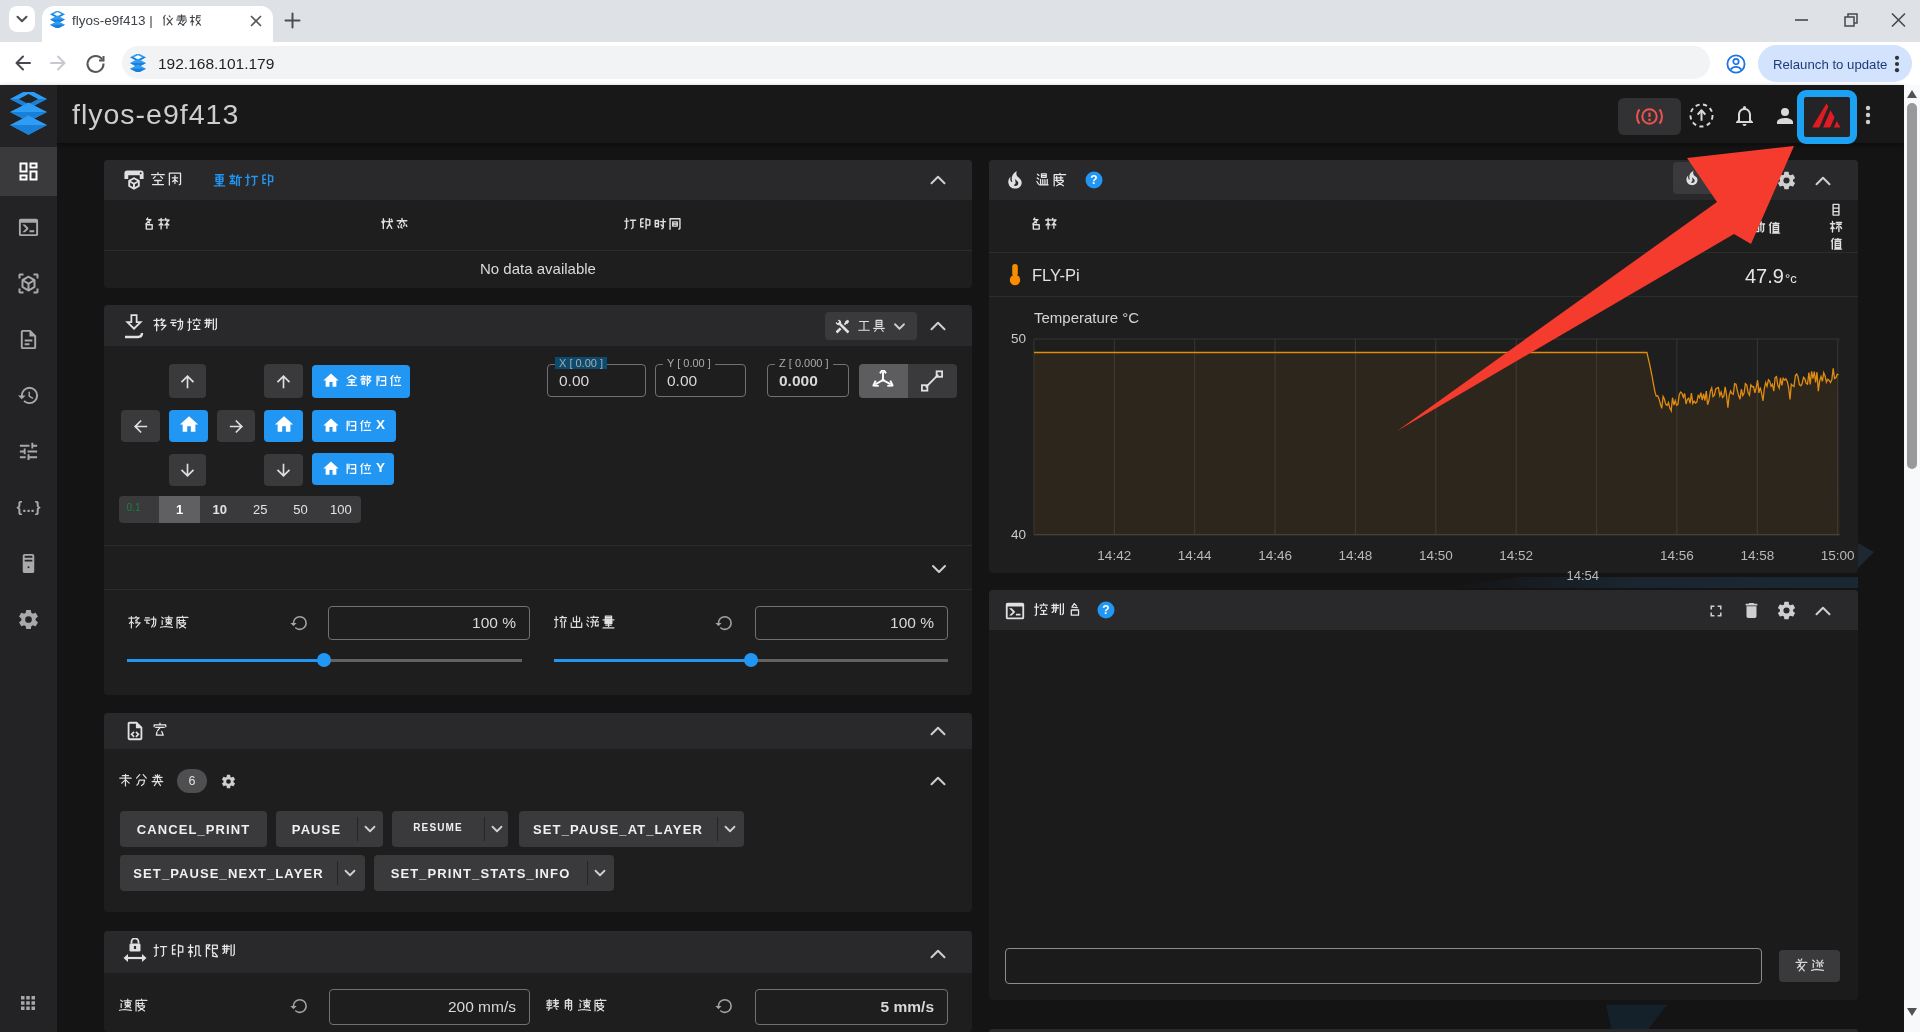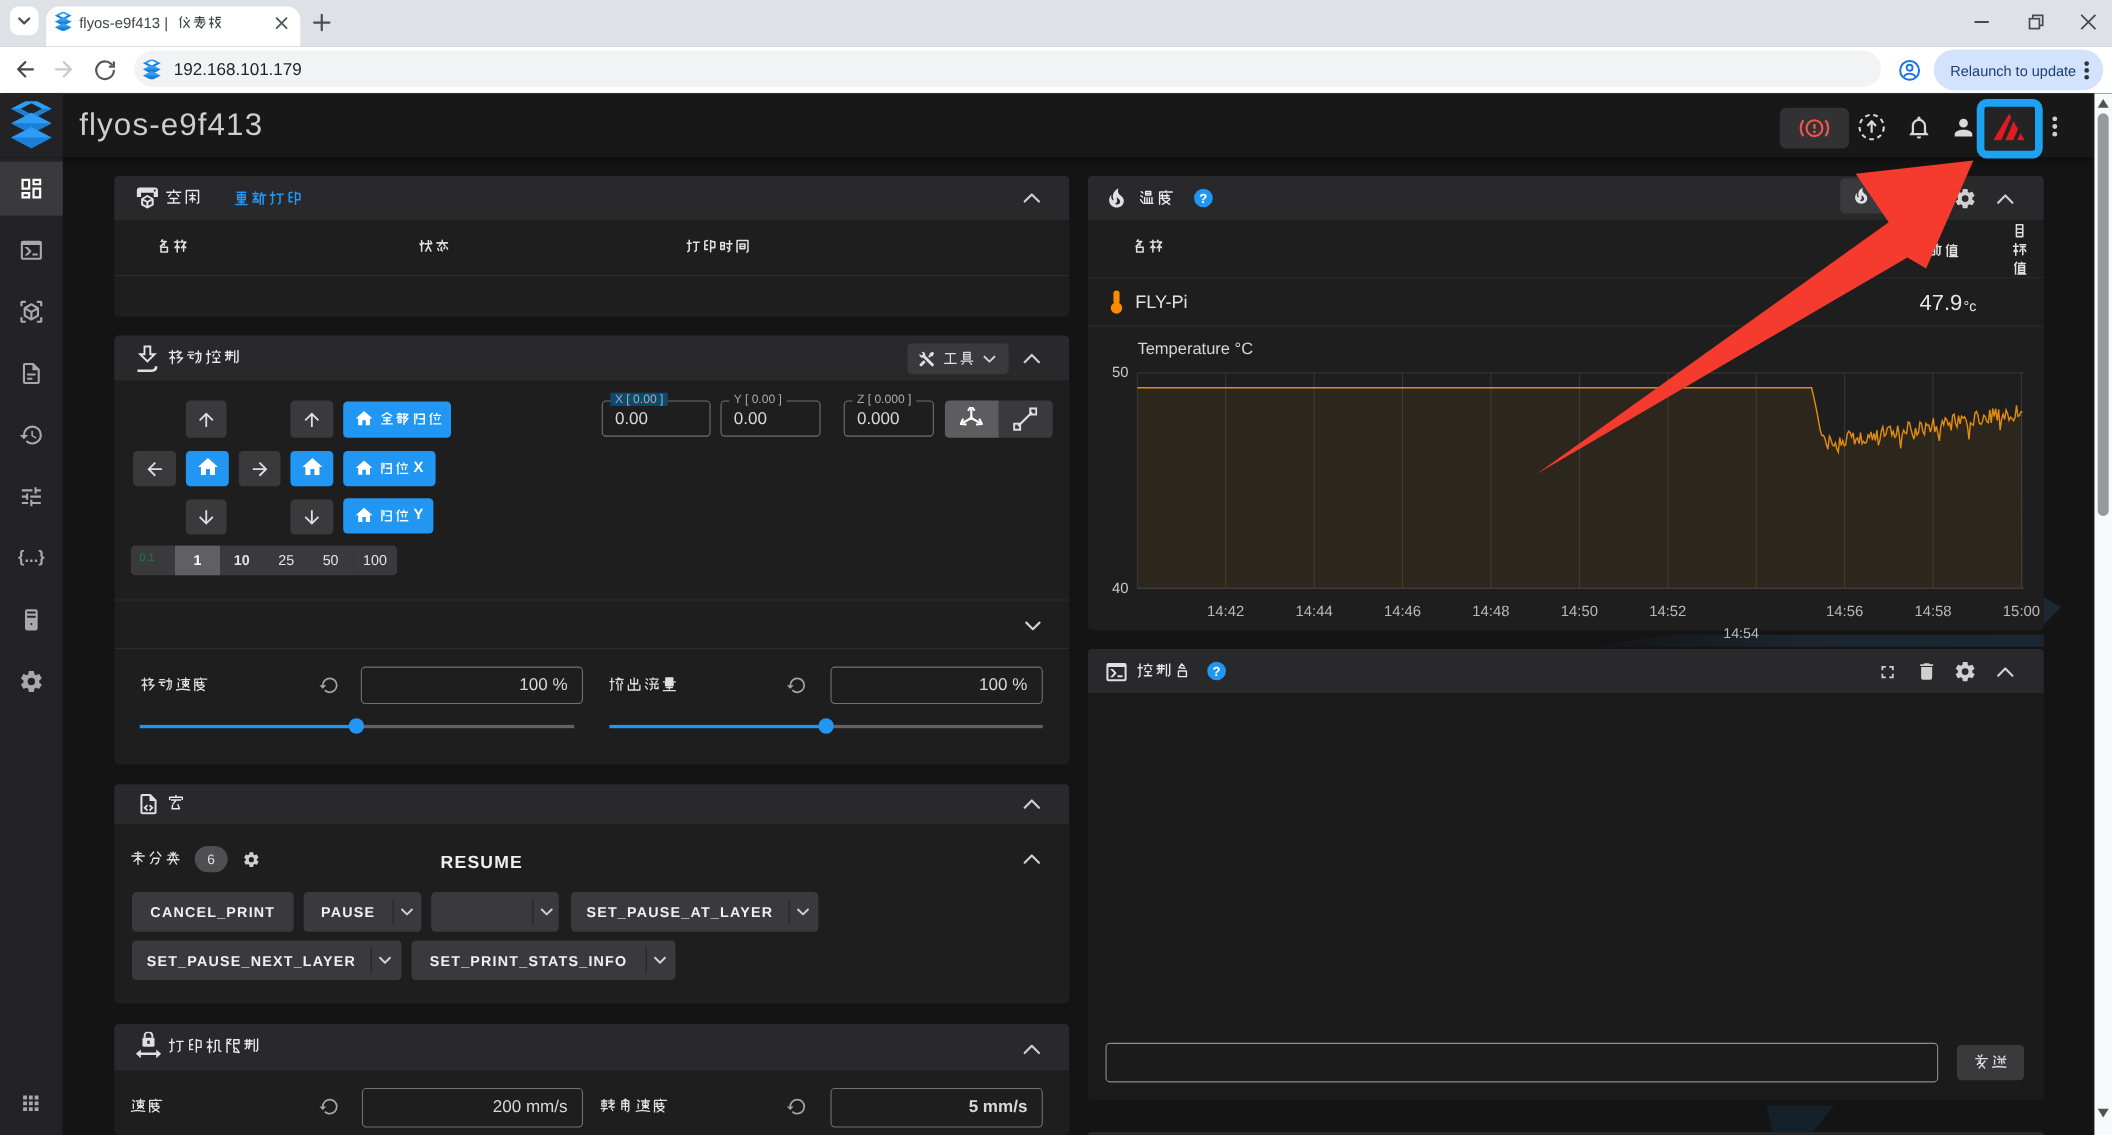--- a/index.html
+++ b/index.html
@@ -220,20 +220,21 @@
     </div>
 <div style="position:absolute;left:623px;top:217px;">
       <svg width="60" height="14" viewBox="0 0 59.9 14.0" style="display:block">
         <path d="M3.5,1.4 L3.5,10.7 L2.2,11.7 M1.7,4.1 L5.4,4.1 M7.3,3.3 L12.6,3.3 M9.9,3.3 L9.9,10.5 L8.6,11.5" fill="none" stroke="#dfdfdf" stroke-width="1.40" stroke-linecap="round" opacity="1.0"></path>
         <path d="M20.1,1.7 L17.7,2.3 M17.7,2.3 L17.7,9.9 M17.7,5.9 L20.1,5.9 M17.7,9.7 L20.1,9.7 M23.0,1.7 L23.0,11.8 M23.0,2.2 L26.8,2.9 M26.8,2.9 L26.8,8.1 M23.0,8.1 L26.8,8.1" fill="none" stroke="#dfdfdf" stroke-width="1.40" stroke-linecap="round" opacity="1.0"></path>
         <path d="M32.2,3.5 L35.4,3.5 M32.2,3.5 L32.2,9.7 M35.4,3.5 L35.4,9.7 M32.2,6.5 L35.4,6.5 M32.2,9.7 L35.4,9.7 M37.2,4.6 L42.5,4.6 M40.2,1.9 L40.2,10.7 L38.8,11.8 M38.0,7.8 L39.1,8.9" fill="none" stroke="#dfdfdf" stroke-width="1.40" stroke-linecap="round" opacity="1.0"></path>
         <path d="M47.0,1.7 L47.0,12.3 M47.0,1.7 L56.9,1.7 M56.9,1.7 L56.9,11.3 L55.8,12.1 M49.7,4.9 L54.2,4.9 M49.7,4.9 L49.7,9.1 M54.2,4.9 L54.2,9.1 M49.7,7.0 L54.2,7.0 M49.7,9.1 L54.2,9.1" fill="none" stroke="#dfdfdf" stroke-width="1.40" stroke-linecap="round" opacity="1.0"></path>
       </svg>
     </div>
 <div class="abs" style="left:104px;top:250px;width:868px;height:1px;background:#2c2c2e"></div>
+<div style="position:absolute;left:104px;top:260px;font-size:15px;color:#d9d9d9;font-weight:400;letter-spacing:0px;white-space:nowrap;width:868px;text-align:center">No data available</div>
 <div class="abs" style="left:104px;top:305px;width:868px;height:390px;background:#1e1e1f;border-radius:4px"></div>
 <div class="abs" style="left:104px;top:305px;width:868px;height:41px;background:#29292b;border-radius:4px 4px 0 0"></div>
 <svg style="position:absolute;left:121px;top:311px;" width="26" height="30" viewBox="0 0 26 30">
       <g transform="translate(2.5,0.5) scale(0.8750)">
         <path d="M22,11L12,21L2,11H8V3H16V11H22M12,18L17,13H14V5H10V13H7L12,18Z" fill="#e0e0e0" fill-rule="evenodd"></path>
       </g>
       <path d="M4,26 L17,26 Q21,26 21,22" fill="none" stroke="#e0e0e0" stroke-width="2.4"></path>
     </svg>
 <div style="position:absolute;left:152px;top:317px;">
       <svg width="68" height="16" viewBox="0 0 68.5 16.0" style="display:block">
@@ -374,21 +375,21 @@
 <div class="abs" style="left:320.8px;top:496px;width:40.3px;height:27px;background:#3a3a3c;border-radius:0 4px 4px 0"></div>
 <div style="position:absolute;left:320.75px;top:502px;font-size:13px;color:#e3e3e3;font-weight:400;letter-spacing:0px;white-space:nowrap;width:40.3px;text-align:center">100</div>
 <div class="abs" style="left:547px;top:364px;width:99px;height:33px;border:1px solid #717173;border-radius:4px"></div>
 <div class="abs" style="left:555px;top:357px;font-size:11px;color:#ababab;background:#0c4a6e;padding:0 4px;white-space:nowrap">X [ 0.00 ]</div>
 <div style="position:absolute;left:559px;top:372px;font-size:15.5px;color:#d8d8d8;font-weight:400;letter-spacing:0px;white-space:nowrap;">0.00</div>
 <div class="abs" style="left:655px;top:364px;width:91px;height:33px;border:1px solid #717173;border-radius:4px"></div>
 <div class="abs" style="left:663px;top:357px;font-size:11px;color:#ababab;background:#1e1e1f;padding:0 4px;white-space:nowrap">Y [ 0.00 ]</div>
 <div style="position:absolute;left:667px;top:372px;font-size:15.5px;color:#d8d8d8;font-weight:400;letter-spacing:0px;white-space:nowrap;">0.00</div>
 <div class="abs" style="left:767px;top:364px;width:82px;height:33px;border:1px solid #717173;border-radius:4px"></div>
 <div class="abs" style="left:775px;top:357px;font-size:11px;color:#ababab;background:#1e1e1f;padding:0 4px;white-space:nowrap">Z [ 0.000 ]</div>
-<div style="position:absolute;left:779px;top:372px;font-size:15.5px;color:#d8d8d8;font-weight:400;letter-spacing:0px;white-space:nowrap;">0.000</div>
+<div style="position:absolute;left:779px;top:372px;font-size:15.5px;color:#d8d8d8;font-weight:700;letter-spacing:0px;white-space:nowrap;">0.000</div>
 <div class="abs" style="left:859px;top:364px;width:49px;height:34px;background:#5d5d5f;border-radius:4px 0 0 4px"></div>
 <div class="abs" style="left:908px;top:364px;width:49px;height:34px;background:#3a3a3c;border-radius:0 4px 4px 0"></div>
 <svg style="position:absolute;left:872px;top:370px;" width="22" height="22" viewBox="0 0 22 22">
       <circle cx="11" cy="10" r="1.6" fill="#fff"></circle>
       <line x1="11" y1="10" x2="11.0" y2="1.2" stroke="#fff" stroke-width="1.9"></line>
       <g transform="rotate(0 11.0 1.2)">
         <path d="M8.0,3.4 L11.0,-1.0 L14.0,3.4" fill="none" stroke="#fff" stroke-width="1.9" stroke-linejoin="round"></path>
       </g>
       <line x1="11" y1="10" x2="18.7" y2="14.4" stroke="#fff" stroke-width="1.9"></line>
       <g transform="rotate(120 18.7 14.4)">
@@ -479,21 +480,21 @@
     </svg>
 <div class="abs" style="left:120px;top:811px;width:147px;height:36px;background:#3a3a3c;border-radius:4px"></div>
 <div style="position:absolute;left:120px;top:822px;font-size:13px;color:#f0f0f0;font-weight:700;letter-spacing:1.1px;white-space:nowrap;width:147px;text-align:center">CANCEL_PRINT</div>
 <div class="abs" style="left:276px;top:811px;width:107px;height:36px;background:#3a3a3c;border-radius:4px"></div>
 <div style="position:absolute;left:276px;top:822px;font-size:13px;color:#f0f0f0;font-weight:700;letter-spacing:1.1px;white-space:nowrap;width:81px;text-align:center">PAUSE</div>
 <div class="abs" style="left:357px;top:817px;width:1px;height:24px;background:rgba(0,0,0,0.35)"></div>
 <svg style="position:absolute;left:363px;top:823px;" width="14" height="13" viewBox="0 0 14 13">
       <path d="M2.5,3.75 L7,8.25 L11.5,3.75" fill="none" stroke="#d0d0d0" stroke-width="1.8" stroke-linecap="round" stroke-linejoin="round"></path>
     </svg>
 <div class="abs" style="left:392px;top:811px;width:116px;height:36px;background:#3a3a3c;border-radius:4px"></div>
-<div style="position:absolute;left:392px;top:776px;font-size:16px;color:#f0f0f0;font-weight:700;letter-spacing:1.1px;white-space:nowrap;width:92px;text-align:center">RESUME</div>
+<div style="position:absolute;left:392px;top:822px;font-size:10px;color:#f0f0f0;font-weight:700;letter-spacing:1.1px;white-space:nowrap;width:92px;text-align:center">RESUME</div>
 <div class="abs" style="left:484px;top:817px;width:1px;height:24px;background:rgba(0,0,0,0.35)"></div>
 <svg style="position:absolute;left:490px;top:823px;" width="14" height="13" viewBox="0 0 14 13">
       <path d="M2.5,3.75 L7,8.25 L11.5,3.75" fill="none" stroke="#d0d0d0" stroke-width="1.8" stroke-linecap="round" stroke-linejoin="round"></path>
     </svg>
 <div class="abs" style="left:519px;top:811px;width:225px;height:36px;background:#3a3a3c;border-radius:4px"></div>
 <div style="position:absolute;left:519px;top:822px;font-size:13px;color:#f0f0f0;font-weight:700;letter-spacing:1.1px;white-space:nowrap;width:198px;text-align:center">SET_PAUSE_AT_LAYER</div>
 <div class="abs" style="left:717px;top:817px;width:1px;height:24px;background:rgba(0,0,0,0.35)"></div>
 <svg style="position:absolute;left:723px;top:823px;" width="14" height="13" viewBox="0 0 14 13">
       <path d="M2.5,3.75 L7,8.25 L11.5,3.75" fill="none" stroke="#d0d0d0" stroke-width="1.8" stroke-linecap="round" stroke-linejoin="round"></path>
     </svg>

